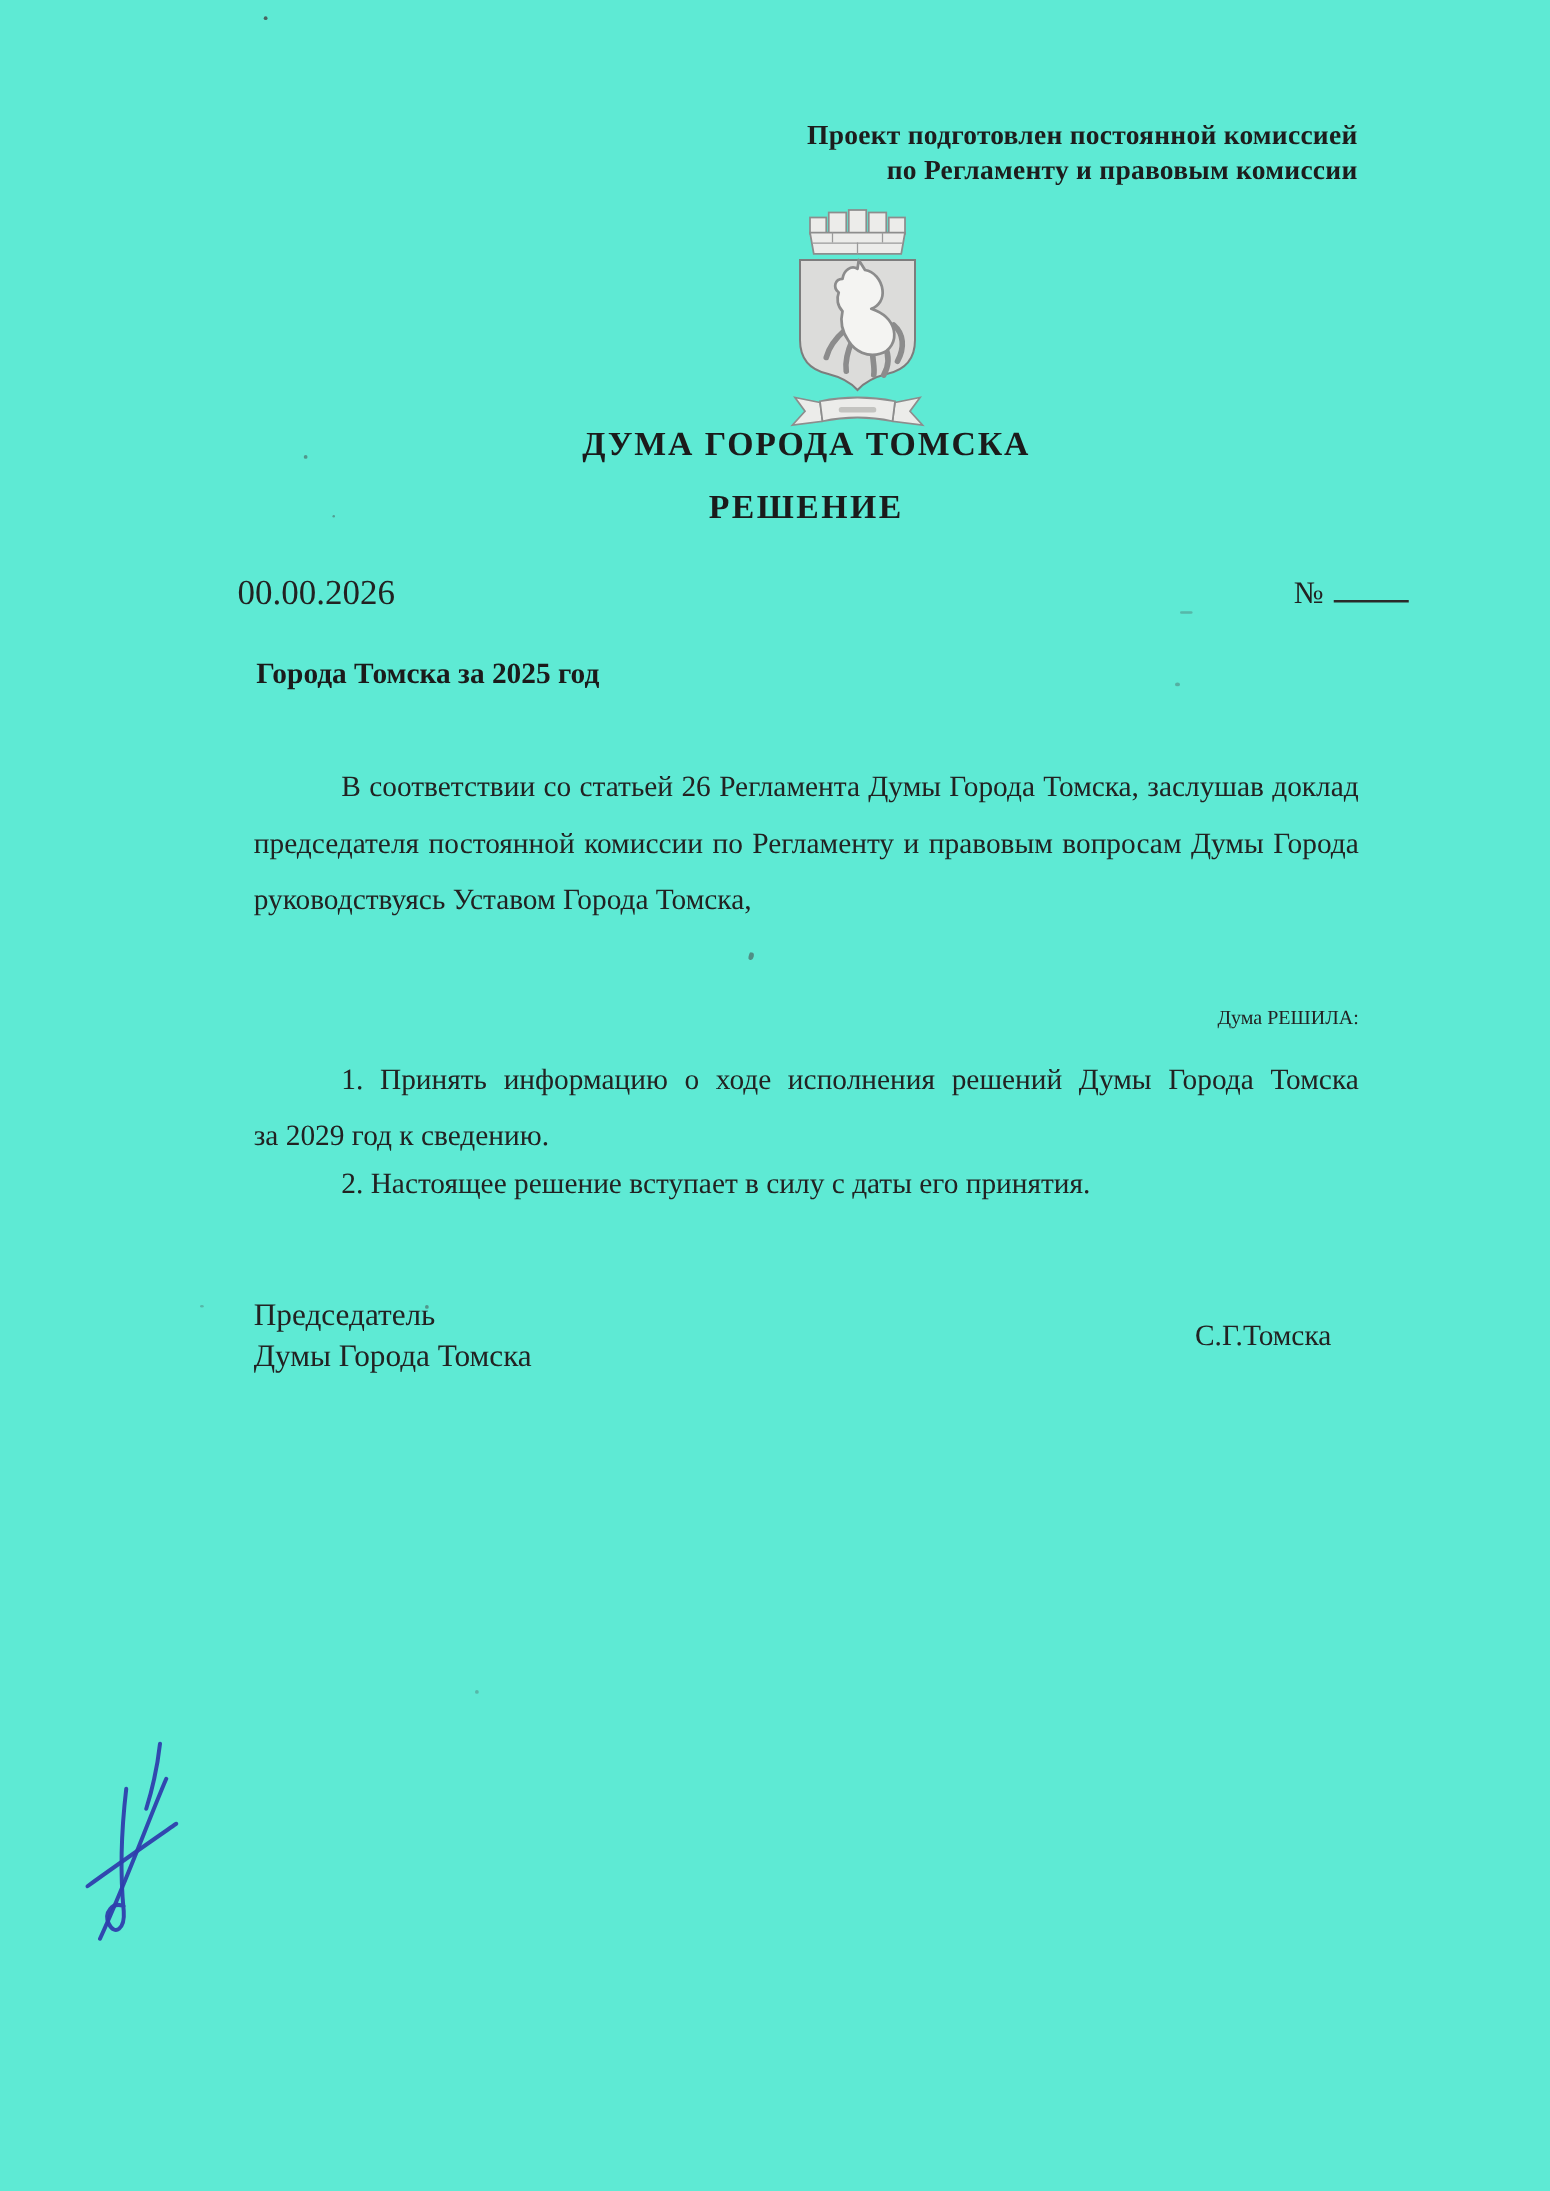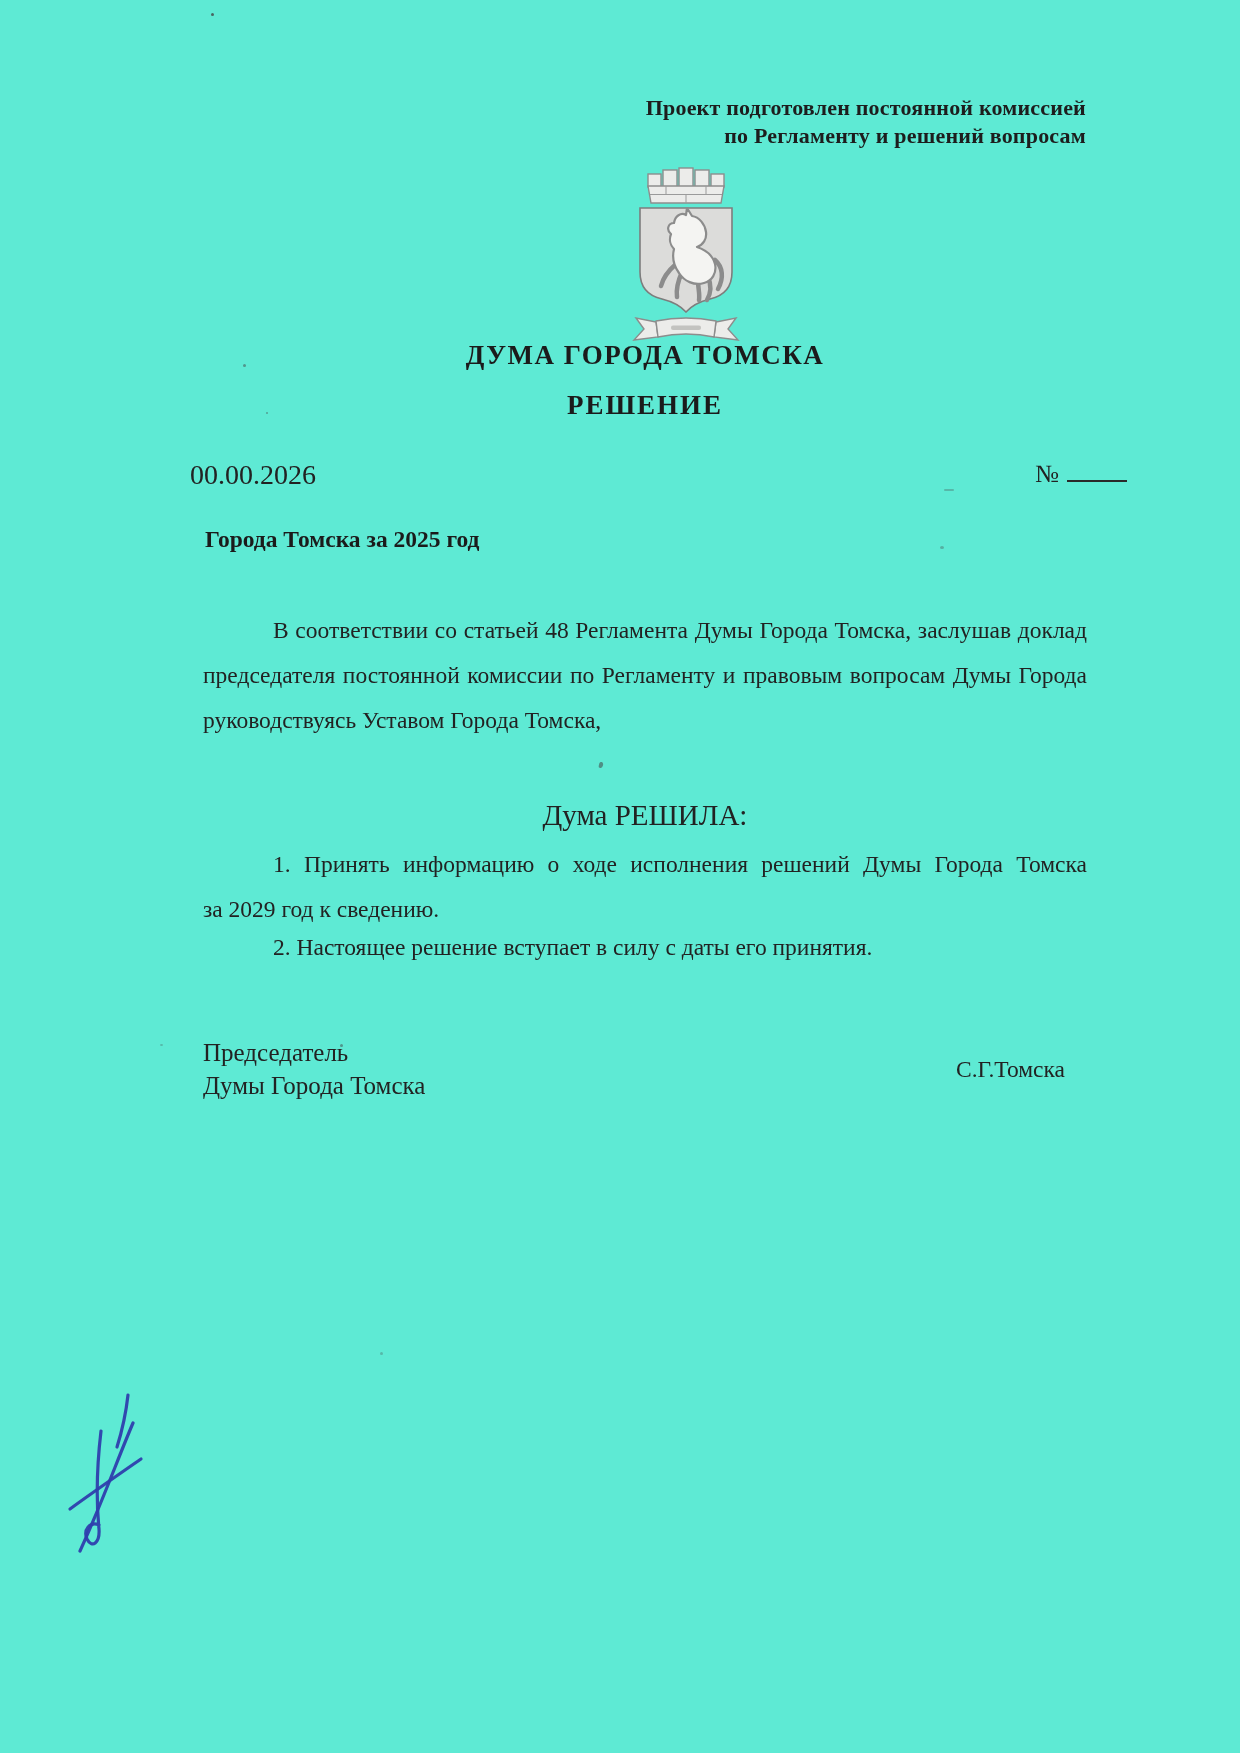--- a/index.html
+++ b/index.html
@@ -54,21 +54,21 @@
   .subject{left:205px;top:522px;width:424px;font-weight:bold;font-size:23.5px;color:#1b1b1b;}
   .subject .ln{line-height:34px;}
   .jline{text-align:justify;text-align-last:justify;}
 
   
   .body-par{left:203px;top:608px;width:884px;font-size:23.5px;}
   .body-par .ln{line-height:45px;height:45px;white-space:nowrap;}
   .body-par .ln.jline{white-space:normal;}
   .indent{text-indent:70px;}
 
-  .resolution-lead{left:203px;top:800px;width:884px;text-align:center;font-size:29px;line-height:30px;}
+  .resolution-lead{left:203px;top:800px;width:884px;text-align:right;font-size:16px;line-height:30px;}
 
   .item1{left:203px;top:842px;width:884px;font-size:23.5px;}
   .item1 .ln{line-height:45px;height:45px;}
   .item2{left:203px;top:925px;width:884px;font-size:23.5px;line-height:45px;}
 
   
   .sig-title{left:203px;top:1036px;font-size:25px;line-height:33px;}
   .sig-name{right:175px;top:1053px;font-size:23.5px;line-height:33px;text-align:right;}
 
   
@@ -87,21 +87,21 @@
   .sp8{left:340px;top:1044px;width:3px;height:3px;opacity:.5;}
   .sp9{left:380px;top:1352px;width:3px;height:3px;opacity:.3;}
 </style>
 </head>
 <body>
 
 <div class="page">
 
   <div class="abs prepared-note">
     <div>Проект подготовлен постоянной комиссией</div>
-    <div>по Регламенту и решений вопросам</div>
+    <div>по Регламенту и правовым комиссии</div>
   </div>
 
   <div class="abs emblem">
     <svg viewBox="0 0 120 184" width="120" height="184">
       <g>
         <rect x="22" y="14" width="13" height="13" class="em-f"></rect>
         <rect x="37" y="10" width="14" height="17" class="em-f"></rect>
         <rect x="53" y="8" width="14" height="19" class="em-f"></rect>
         <rect x="69" y="10" width="14" height="17" class="em-f"></rect>
         <rect x="85" y="14" width="13" height="13" class="em-f"></rect>
@@ -137,21 +137,21 @@
   <div class="abs doc-date">00.00.2026</div>
   <div class="abs doc-number">
     <span>№</span><span class="num-blank"></span>
   </div>
 
   <div class="abs subject">
     <div class="ln">Города Томска за 2025 год</div>
   </div>
 
   <div class="abs body-par">
-    <div class="ln jline indent">В соответствии со статьей 48 Регламента Думы Города Томска, заслушав доклад</div>
+    <div class="ln jline indent">В соответствии со статьей 26 Регламента Думы Города Томска, заслушав доклад</div>
     <div class="ln jline">председателя постоянной комиссии по Регламенту и правовым вопросам Думы Города</div>
     <div class="ln">руководствуясь Уставом Города Томска,</div>
   </div>
 
   <div class="abs resolution-lead">Дума РЕШИЛА:</div>
 
   <div class="abs item1">
     <div class="ln jline indent">1. Принять информацию о ходе исполнения решений Думы Города Томска</div>
     <div class="ln">за 2029 год к сведению.</div>
   </div>

